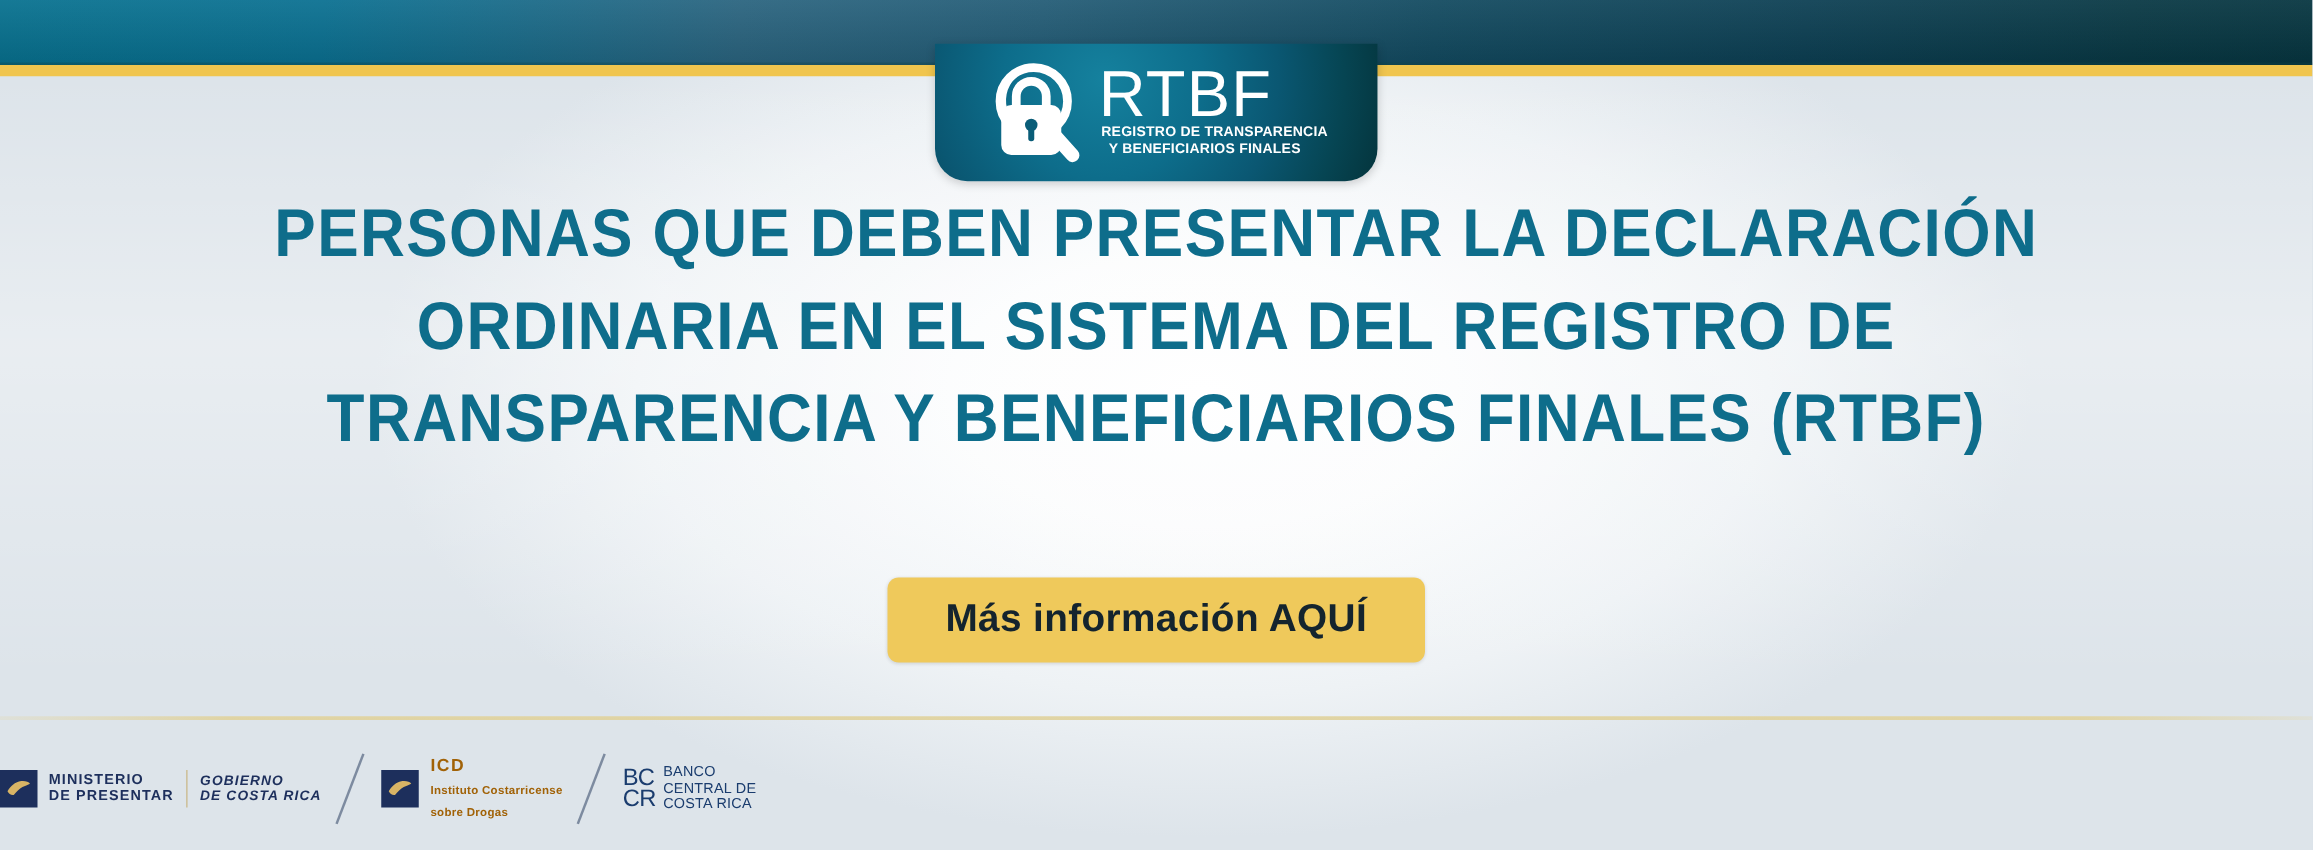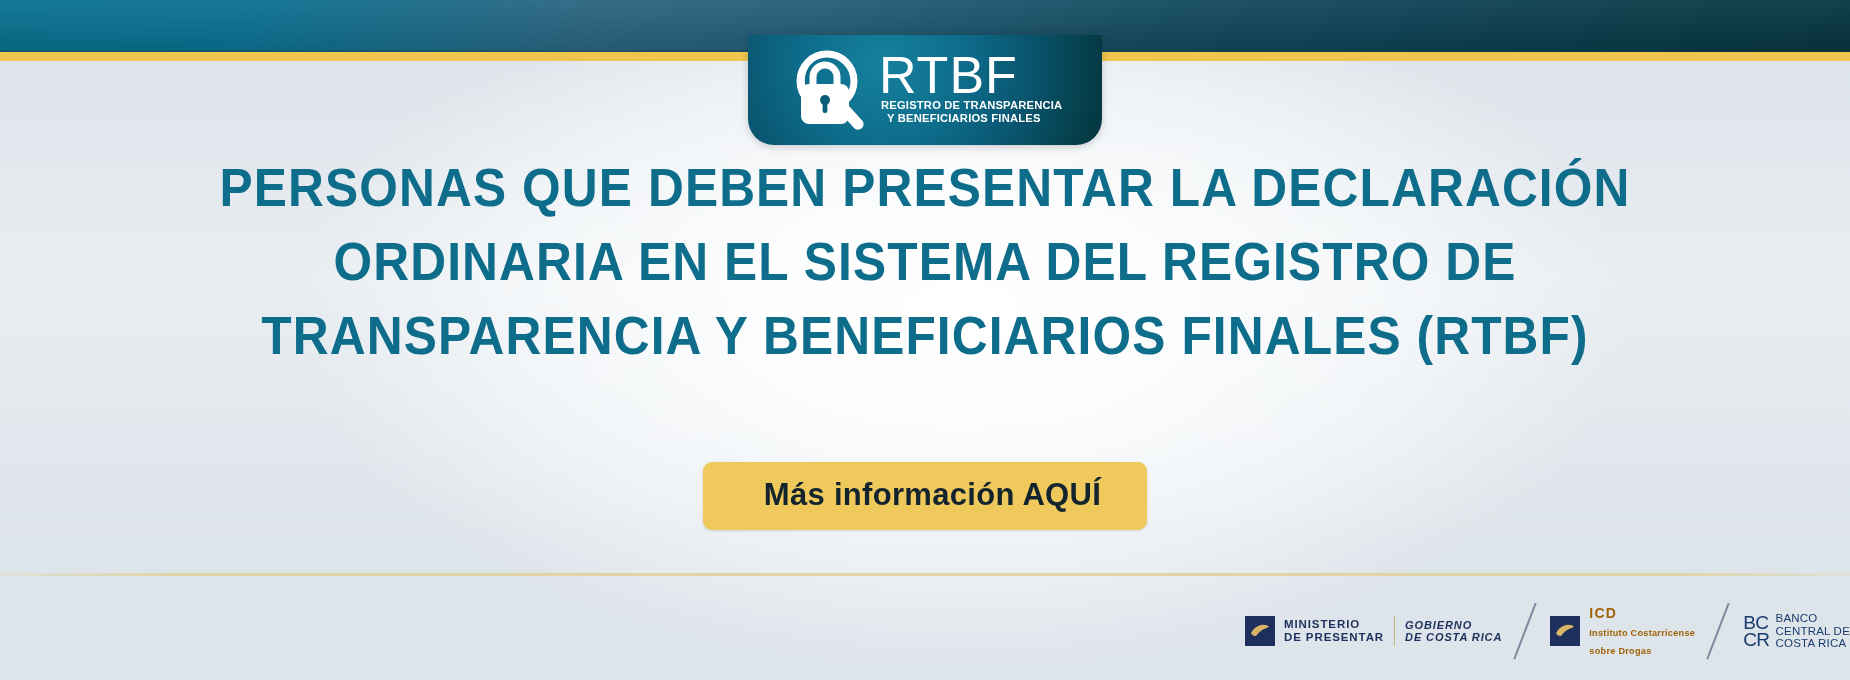--- a/index.html
+++ b/index.html
@@ -78,36 +78,36 @@
   .cta-wrap{
     position:absolute;left:0;top:462px;width:1850px;text-align:center;
   }
   .cta{
     display:inline-block;
     background:#efc95b;
     color:#14242e;
     font-size:31px;
     font-weight:bold;
     letter-spacing:0.3px;
-    padding:15px 46px 17px 61px;
+    padding:15px 46px 17px 46px;
     border:none;
     border-radius:9px;
     cursor:pointer;
     box-shadow:0 1px 3px rgba(0,0,0,0.12);
     font-family:"Liberation Sans","DejaVu Sans",sans-serif;
   }
 
   
   .footer-rule{
     position:absolute;left:0;top:573px;width:1850px;height:3px;
     background:linear-gradient(90deg,rgba(226,214,166,0.25) 0%,rgba(224,211,160,0.95) 10%,rgba(224,211,160,0.95) 90%,rgba(226,214,166,0.25) 100%);
   }
   .footer{
     position:absolute;left:0;top:596px;width:1850px;height:70px;
-    display:flex;align-items:center;justify-content:flex-end;gap:0px;
+    display:flex;align-items:center;justify-content:flex-start;gap:0px;
   }
   .flogo{display:flex;align-items:center;}
   .crest{
     width:30px;height:30px;background:#1d2f5c;
     display:flex;align-items:center;justify-content:center;flex:none;
   }
   .crest svg{display:block;}
   .hac-text{
     margin-left:9px;color:#1d2f5c;font-weight:bold;
     font-size:11.5px;line-height:13.5px;letter-spacing:0.9px;

